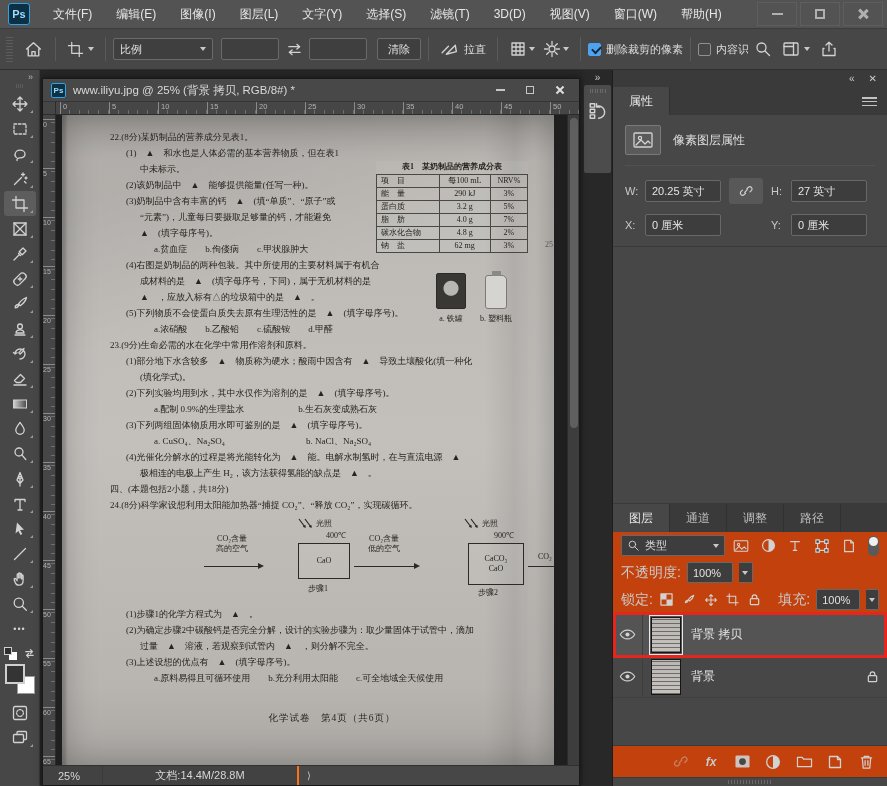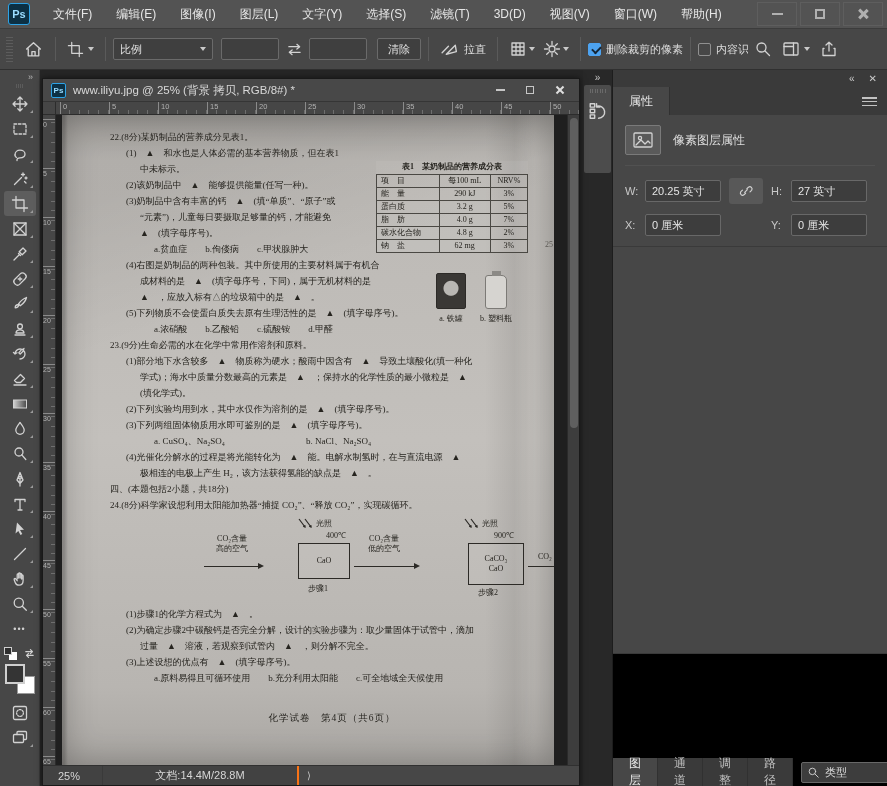--- a/index.html
+++ b/index.html
@@ -151,21 +151,21 @@
   .props-row1 { display:flex; align-items:center; gap:12px; padding-bottom:10px; border-bottom:1px solid #515151; margin-bottom:12px; }
   .props-thumb { width:36px; height:30px; background:#5a5a5a; border:1px solid #7a7a7a; border-radius:2px; display:flex; align-items:center; justify-content:center; }
   .props-title { color:#dedede; font-size:12px; }
   .dim-row { display:flex; align-items:center; margin-bottom:10px; }
   .dim-label { color:#c9c9c9; font-size:11px; width:20px; }
   .dim-fld { width:76px; height:22px; background:#3d3d3d; border:1px solid #686868; border-radius:2px; color:#e4e4e4; font-size:11px;
     display:flex; align-items:center; padding-left:6px; white-space:nowrap; }
   .link-btn { width:34px; height:26px; background:#585858; border-radius:3px; margin:0 8px; display:flex; align-items:center; justify-content:center; }
   .props-spacer { flex:1; background:#474747; border-bottom:1px solid #3a3a3a; min-height:60px; }
 
-  .layers-group { flex:0 0 auto; display:flex; background:#000000;align-items:flex-end; }
+  .layers-group { flex:0 0 auto; display:flex; flex-direction:column; background:#c2410c; }
   .lp-row { display:flex; align-items:center; padding:3px 8px; gap:6px; }
   .search-select { height:21px; background:#3d3d3d; border:1px solid #686868; border-radius:2px; width:108px;
     display:flex; align-items:center; gap:5px; padding:0 5px; color:#dedede; font-size:11px; }
   .fi-btn { width:22px; height:20px; display:flex; align-items:center; justify-content:center; }
   .toggle-pill { width:12px; height:20px; background:#5a5a5a; border-radius:6px; position:relative; margin-left:2px; }
   .toggle-pill::after { content:""; position:absolute; top:1.5px; left:1.5px; width:9px; height:9px; border-radius:50%; background:#efefef; }
   .blend-select { height:21px; background:#3d3d3d; border:1px solid #686868; border-radius:2px; width:136px;
     display:flex; align-items:center; padding:0 6px; color:#e2e2e2; font-size:11px; }
   .mini-lbl { color:#c9c9c9; font-size:14px; white-space:nowrap; }
   .val-fld { height:21px; background:#3d3d3d; border:1px solid #686868; border-radius:2px; display:flex; align-items:center; padding:0 5px; color:#e2e2e2; font-size:11px; }
@@ -516,23 +516,23 @@
               <div class="pl i1">(4)右图是奶制品的两种包装。其中所使用的主要材料属于有机合</div>
                   <div class="pl i2">成材料的是　▲　(填字母序号，下同)，属于无机材料的是</div>
                   <div class="pl i2">▲　，应放入标有△的垃圾箱中的是　▲　。</div>
                 </div>
               <div class="pblock">
 
               <div class="pl i1">(5)下列物质不会使蛋白质失去原有生理活性的是　▲　(填字母序号)。</div>
                   <div class="pl opt">a.浓硝酸　　b.乙酸铅　　c.硫酸铵　　d.甲醛</div>
                   <div class="pl q">23.(9分)生命必需的水在化学中常用作溶剂和原料。</div>
                   <div class="pl i1">(1)部分地下水含较多　▲　物质称为硬水；酸雨中因含有　▲　导致土壤酸化(填一种化</div>
-                  <div class="pl i2">学式)；海水中质量分数最高的元素是　▲　；保持水的化学性质的最小微粒是　▲</div>
                   <div class="pl i2">(填化学式)。</div>
                   <div class="pl i1">(2)下列实验均用到水，其中水仅作为溶剂的是　▲　(填字母序号)。</div>
+                  <div class="pl opt">a.配制 0.9%的生理盐水　　　　　　b.生石灰变成熟石灰</div>
                   <div class="pl i1">(3)下列两组固体物质用水即可鉴别的是　▲　(填字母序号)。</div>
                   <div class="pl opt">a. CuSO₄、Na₂SO₄　　　　　　　　　b. NaCl、Na₂SO₄</div>
                   <div class="pl i1">(4)光催化分解水的过程是将光能转化为　▲　能。电解水制氢时，在与直流电源　▲</div>
                   <div class="pl i2">极相连的电极上产生 H₂，该方法获得氢能的缺点是　▲　。</div>
                   <div class="pl q">四、(本题包括2小题，共18分)</div>
                   <div class="pl q">24.(8分)科学家设想利用太阳能加热器“捕捉 CO₂”、“释放 CO₂”，实现碳循环。</div>
                 </div>
 
               <div class="diagram">
                 <div class="dg-abs dg-io" style="left:0; top:18px;">

